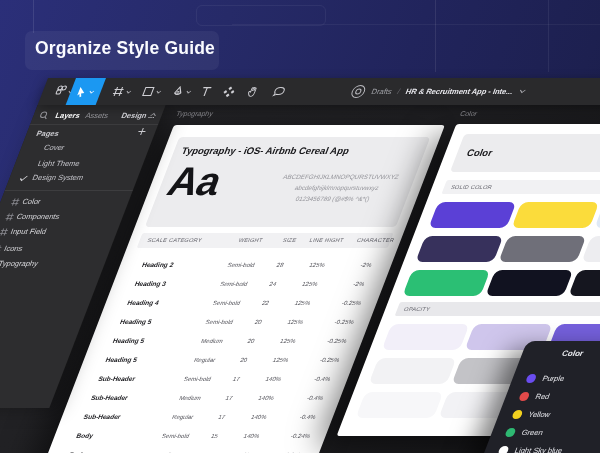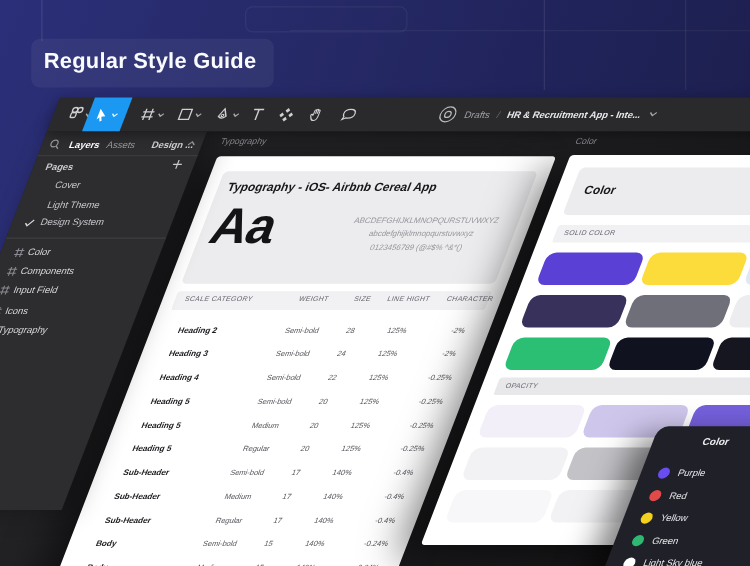--- a/index.html
+++ b/index.html
@@ -97,21 +97,21 @@
 </head>
 <body>
 
 <div class="stage">
   <div class="ghost g-rect1"></div>
   <div class="ghost g-rect2"></div>
   <div class="ghost g-line-v1"></div>
   <div class="ghost g-line-v2"></div>
   <div class="ghost g-line-v3"></div>
   <div class="ghost g-line-h1"></div>
-  <div class="hero-title">Regular Style Guide</div>
+  <div class="hero-title">Organize Style Guide</div>
 
   <div class="app">
     <div class="canvas"></div>
 
     <div class="toolbar">
       <div class="tool t-menu">
         <svg width="11" height="13" viewBox="0 0 11 13">
           <rect x="2" y="1" width="4" height="4" rx="2" fill="none" stroke="#cfcfd4" stroke-width="1.1"></rect>
           <rect x="2" y="5" width="4" height="4" rx="1" fill="none" stroke="#cfcfd4" stroke-width="1.1"></rect>
           <circle cx="8" cy="3" r="2" fill="none" stroke="#cfcfd4" stroke-width="1.1"></circle>

